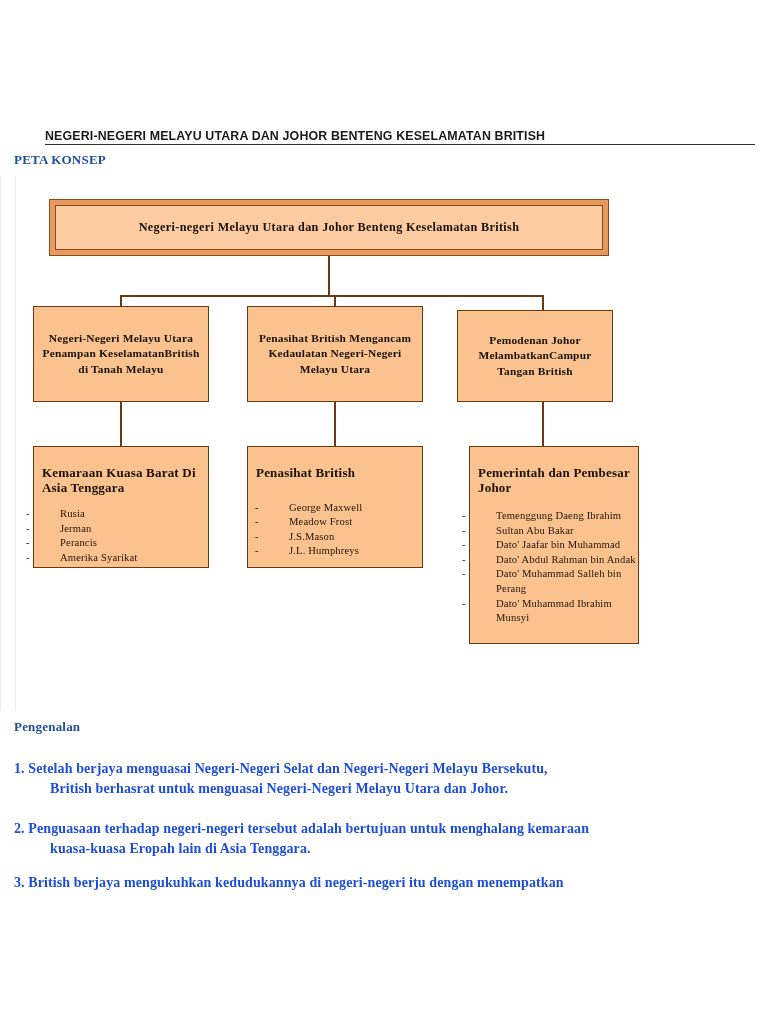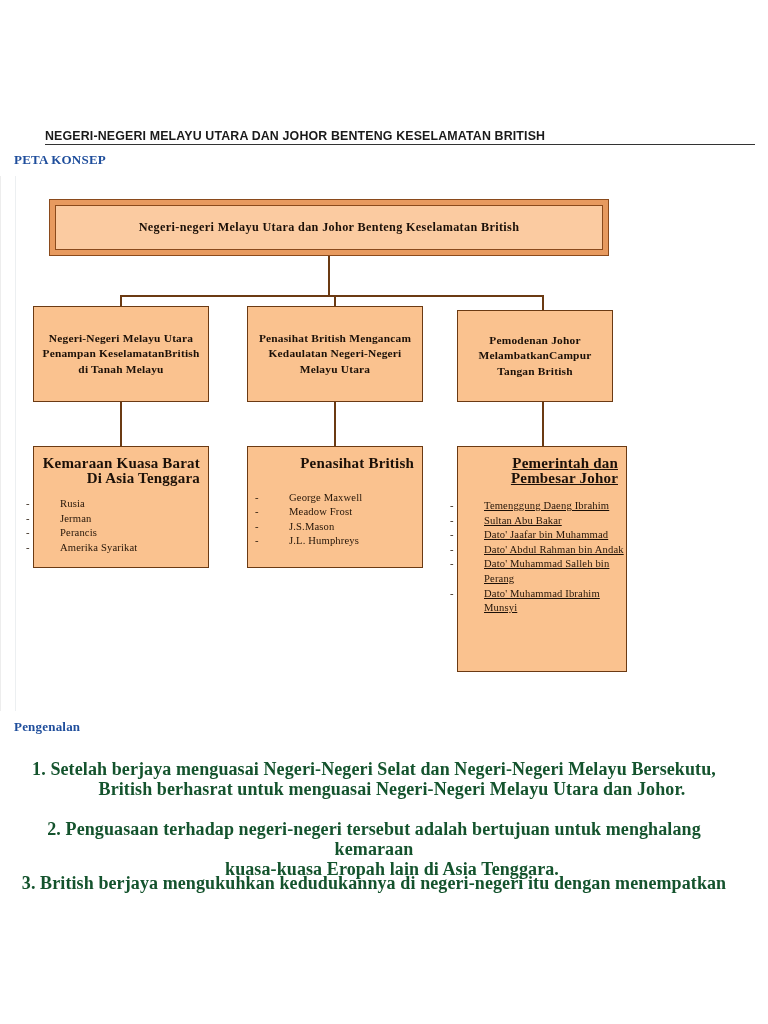--- a/index.html
+++ b/index.html
@@ -84,25 +84,25 @@
     height:100%;
     display:flex;flex-direction:column;
     align-items:center;justify-content:center;
     padding:0 6px;box-sizing:border-box;
   }
 
   
   .lvl3{ top:270px; }
   #n3-a{ left:32px;  width:176px; height:122px; }
   #n3-b{ left:246px; width:176px; height:122px; }
-  #n3-c{ left:456px; width:170px; height:226px;text-decoration:underline; }
+  #n3-c{ left:468px; width:170px; height:198px; }
   .lvl3 .hdr{
     font-family:"Liberation Serif", serif;
-    font-weight:bold;font-size:15px;line-height:14.5px;
-    text-align:right;padding:9px 8px 0 8px;letter-spacing:.2px;
+    font-weight:bold;font-size:13px;line-height:14.5px;
+    text-align:left;padding:19px 8px 0 8px;letter-spacing:.2px;
   }
   .lvl3 ul{
     list-style:none;margin:0;padding:0;
     position:relative;
   }
   #n3-a ul{margin-top:12px;}
   #n3-b ul{margin-top:20px;padding-left:15px;}
   #n3-c ul{margin-top:14px;}
   .lvl3 li{
     position:relative;
@@ -128,22 +128,22 @@
   #prose{position:absolute;left:0;top:711px;width:768px;}
   #pengenalan{
     position:absolute;left:14px;top:8px;
     font-family:"Liberation Serif", serif;
     font-size:13px;font-weight:bold;color:#1F4E9C;
     letter-spacing:.2px;
   }
   .para{
     position:absolute;left:14px;width:720px;
     font-family:"Liberation Serif", serif;
-    font-size:18px;font-weight:bold;color:#14532d;
-    line-height:20px;letter-spacing:.1px;text-align:center;
+    font-size:14px;font-weight:bold;color:#1d4ed8;
+    line-height:20px;letter-spacing:.1px;
   }
   .para .ln2{display:block;padding-left:36px;}
   #p1{top:48px;}
   #p2{top:108px;}
   #p3{top:162px;}
 </style>
 </head>
 <body>
 
 <div id="doc-title">NEGERI-NEGERI MELAYU UTARA DAN JOHOR BENTENG KESELAMATAN BRITISH</div>

